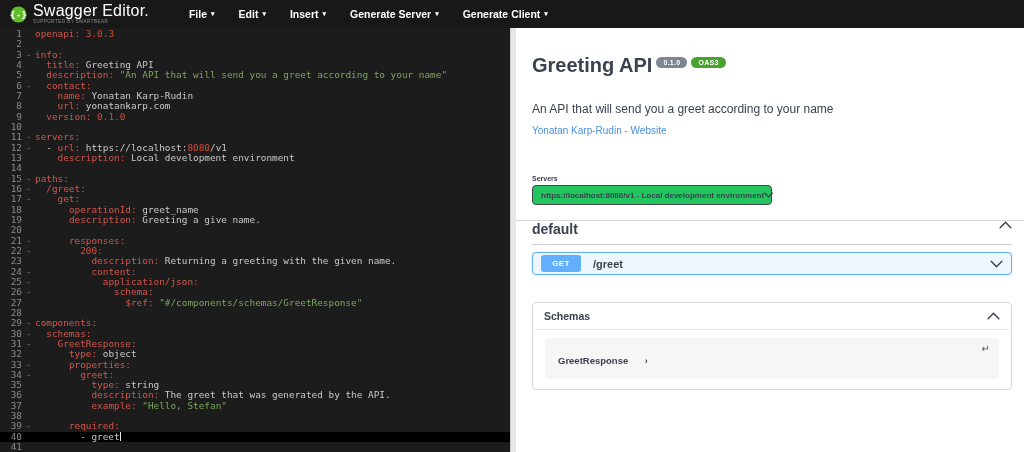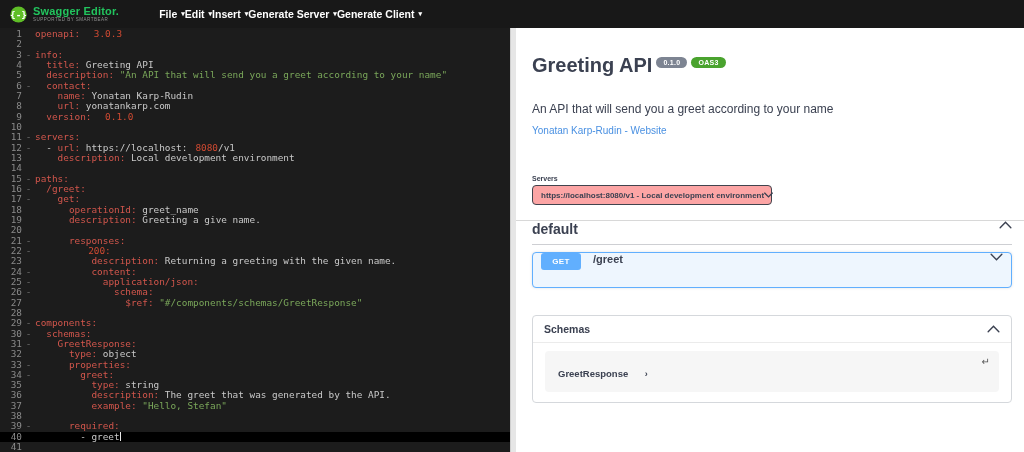--- a/index.html
+++ b/index.html
@@ -6,42 +6,42 @@
   html,body { width:1024px; height:452px; overflow:hidden; background:#fff;
               font-family:"Liberation Sans", sans-serif; }
   .app { width:1024px; height:452px; display:flex; flex-direction:column; }
 
   
   .topbar { height:28px; background:#181818; display:flex; align-items:center;
             padding:0 10px; flex:none; }
   .brand { display:flex; align-items:center; gap:6px; cursor:pointer; }
   .logo { width:17px; height:17px; flex:none; }
   .brand-text { display:flex; flex-direction:column; line-height:1; }
-  .brand-title { color:#22c55e; font-size:11px; font-weight:700; letter-spacing:.2px; }
+  .brand-title { color:#ffffff; font-size:16px; font-weight:400; letter-spacing:.2px; }
   .brand-sub { color:#8f8f8f; font-size:4.5px; letter-spacing:.5px; margin-top:1px;
                text-transform:uppercase; }
-  .menus { display:flex; align-items:center; margin-left:40px; }
+  .menus { display:flex; align-items:center; margin-left:40px; gap:24px; }
   .menu-item { color:#ffffff; font-size:10.5px; font-weight:700; display:flex;
                align-items:center; gap:4px; cursor:pointer; white-space:nowrap; }
   .menu-item .tri { font-size:7px; color:#ffffff; }
 
   
   .main { flex:1; display:flex; min-height:0; }
 
   
   .editor { width:510px; flex:none; background:#1c1c1c; overflow:hidden;
             font-family:"DejaVu Sans Mono", monospace; font-size:9.4px;
             line-height:10.34px; padding-top:1px; cursor:text; }
   .line { display:flex; height:10.34px; white-space:pre; }
   .line.active { background:#000000; }
   .ln { width:22px; flex:none; text-align:right; color:#8a8a8a; user-select:none; }
   .fold { width:13px; flex:none; text-align:center; color:#6f6f6f; user-select:none; }
   .code { flex:1; }
   .tk-key  { color:#d2564c; }
-  .tk-num  { color:#cf4a32;margin-left:8px; }
+  .tk-num  { color:#cf4a32; }
   .tk-str  { color:#7aa75a; }
   .tk-plain{ color:#c9c9c9; }
   .caret { display:inline-block; width:1px; height:9px; background:#e8e8e8;
            vertical-align:-1px; animation:blink 1s steps(1) infinite; }
   @keyframes blink { 50% { opacity:0; } }
 
   
   .splitter { width:6px; flex:none; background:#e6e6e6; border-left:1px solid #cfcfcf;
               cursor:col-resize; }
 
@@ -57,34 +57,34 @@
   .desc { font-size:12px; margin-top:25px; color:#3b4151; }
   .contact { display:inline-block; font-size:10px; color:#4990e2; margin-top:9px;
              text-decoration:none; cursor:pointer; }
 
   .servers { margin-top:37px; }
   .servers label { display:block; font-size:7px; font-weight:700; color:#3b4151;
                    margin-bottom:3px; }
   .server-select { width:240px; height:20px; border:1.5px solid #41444e;
                    border-radius:4px; display:flex; align-items:center;
                    justify-content:space-between; padding:0 8px; cursor:pointer;
-                   background:#fca5a5; }
+                   background:#22c55e; }
   .server-select .val { font-size:8px; font-weight:700; color:#3b4151;
                         white-space:nowrap; }
 
   .scheme-divider { border:none; border-top:1px solid #d8d8d8; margin:15px -12px 0 -16px; }
 
   .tag-header { display:flex; align-items:flex-start;
                 justify-content:space-between; border-bottom:1px solid rgba(59,65,81,.25);
                 padding-bottom:7px; cursor:pointer; }
   .tag-header h3 { font-size:14px; font-weight:700; color:#3b4151; }
 
-  .opblock { margin-top:7px; height:36px; background:#eef6fe;
+  .opblock { margin-top:7px; height:23px; background:#eef6fe;
              border:1px solid #61affe; border-radius:4px; display:flex;
-             align-items:flex-start; padding:0 8px; cursor:pointer;
+             align-items:center; padding:0 8px; cursor:pointer;
              box-shadow:0 0 3px rgba(0,0,0,.12); }
   .method { background:#61affe; color:#fff; font-size:8px; font-weight:700;
             border-radius:3px; width:40px; text-align:center; padding:4px 0;
             letter-spacing:.4px; }
   .path { margin-left:12px; font-family:Liberation Sans, sans-serif;
           font-size:11px; font-weight:700; color:#3b4151; flex:1; }
 
   .models { margin-top:27px; border:1px solid #d5d8dc; border-radius:4px;
             margin-right:0; }
   .models-header { display:flex; align-items:center; justify-content:space-between;

